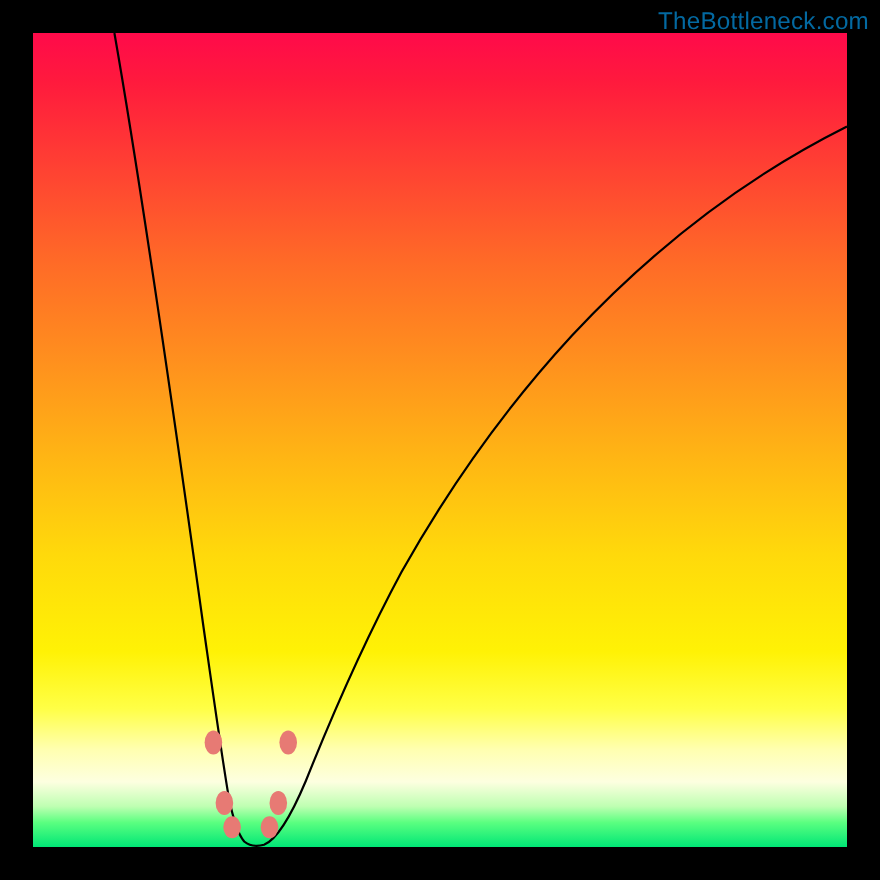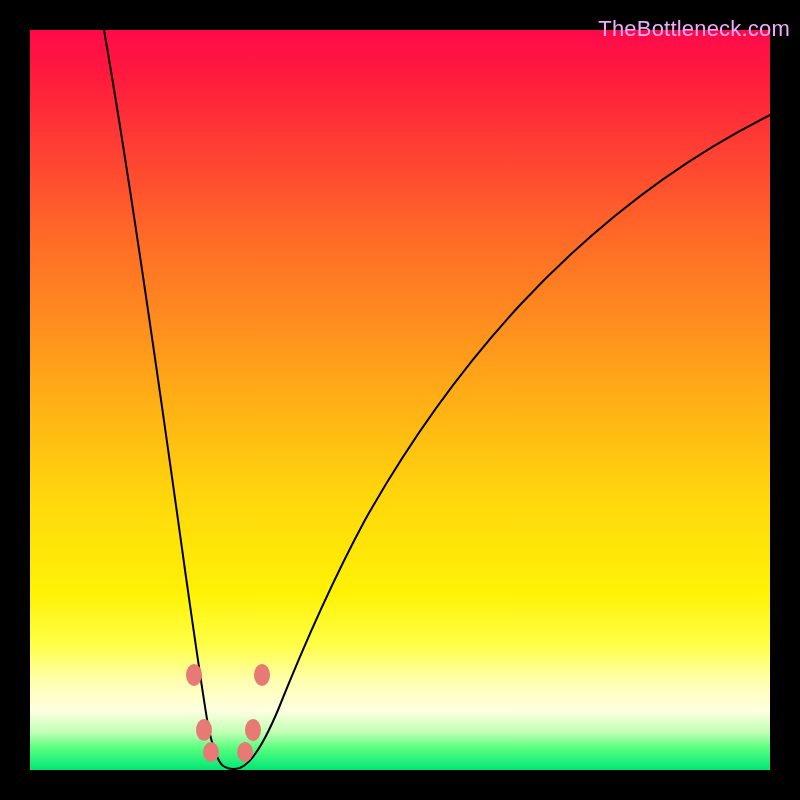--- a/index.html
+++ b/index.html
@@ -14,23 +14,23 @@
   .frame {
     position: absolute;
     top: 0;
     left: 0;
     width: 800px;
     height: 800px;
     background: #000000;
   }
   .watermark {
     position: absolute;
-    top: 16px;
+    top: 6px;
     right: 10px;
-    color: #f0abfc;
+    color: #0369a1;
     font-size: 22px;
     font-weight: 500;
     letter-spacing: 0.2px;
     z-index: 20;
   }
   .plot-area {
     position: absolute;
     top: 30px;
     left: 30px;
     width: 740px;

